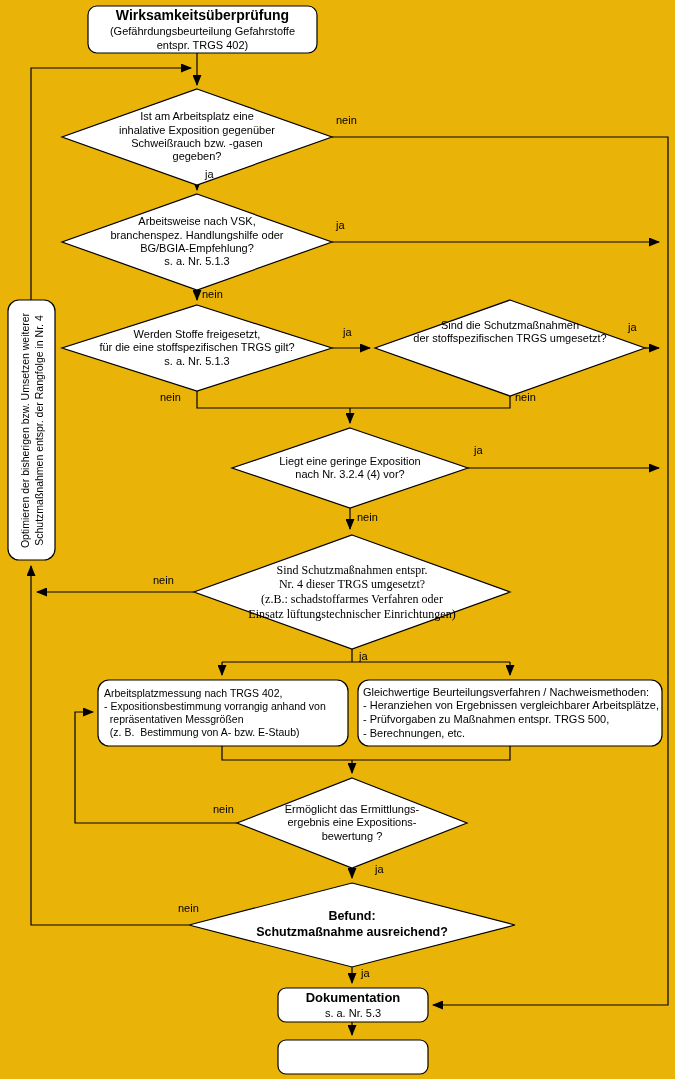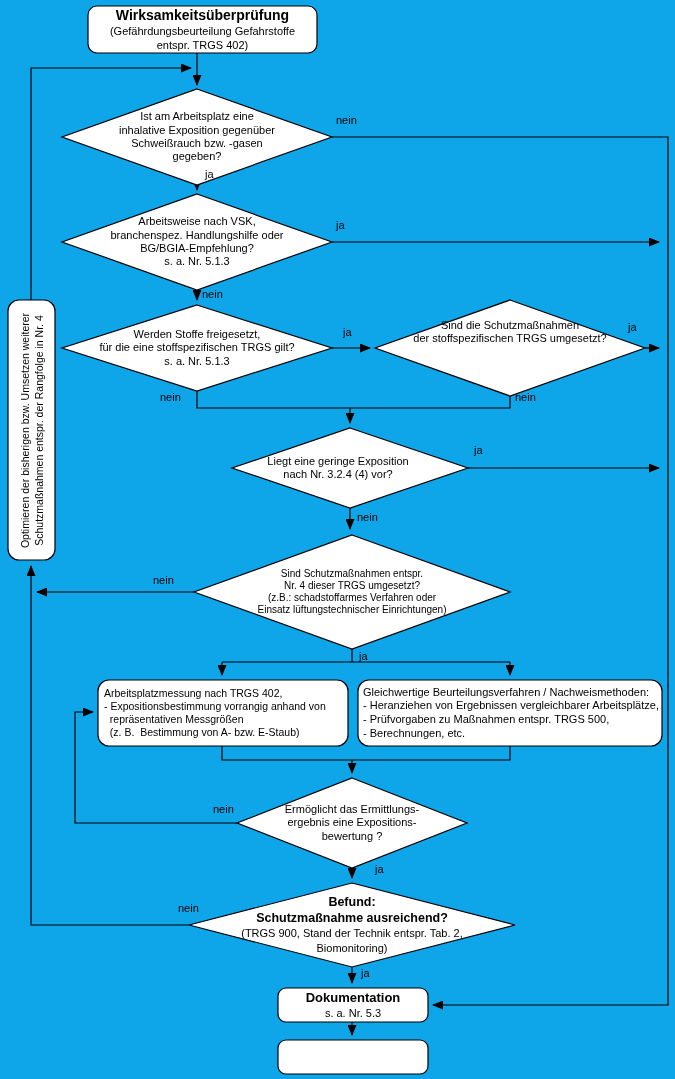--- a/index.html
+++ b/index.html
@@ -1,25 +1,25 @@
 <!DOCTYPE html>
 <html><head>
 <meta charset="utf-8">
 <style>
   html,body{margin:0;padding:0;background:#ffffff;}
   #canvas{
-    position:relative;width:675px;height:1079px;background:#0ea5e9;
+    position:relative;width:675px;height:1079px;background:#eab308;
     font-family:"Liberation Sans", sans-serif;color:#000;overflow:hidden;
   }
   #wires{position:absolute;left:0;top:0;width:675px;height:1079px;}
   .node-text{
     position:absolute;display:flex;align-items:center;justify-content:center;
     text-align:center;font-size:11px;line-height:1.22;white-space:pre-line;
   }
-  .node-text.small{font-size:10px;}
+  .node-text.small{font-size:12px;font-family:Liberation Serif, serif;}
   .node-text.col{flex-direction:column;}
   .node-text.leftalign{
     text-align:left;justify-content:flex-start;align-items:center;
     white-space:pre-wrap;font-size:10.5px;line-height:1.25;
   }
   .node-text.leftalign.tiny{font-size:11px;}
   .hd{font-weight:bold;font-size:14px;white-space:pre-line;}
   .hd2{font-weight:bold;font-size:12.5px;white-space:pre-line;line-height:1.25;}
   .hd3{font-weight:bold;font-size:13px;white-space:pre-line;}
   .sub{font-size:11px;white-space:pre-line;line-height:1.3;}
@@ -103,21 +103,21 @@
 BG/BGIA-Empfehlung?
 s. a. Nr. 5.1.3</div>
 
   <div class="node-text" style="left:62px;top:309px;width:270px;height:78px;">Werden Stoffe freigesetzt,
 für die eine stoffspezifischen TRGS gilt?
 s. a. Nr. 5.1.3</div>
 
   <div class="node-text" style="left:375px;top:288px;width:270px;height:88px;">Sind die Schutzmaßnahmen
 der stoffspezifischen TRGS umgesetzt?</div>
 
-  <div class="node-text" style="left:220px;top:432px;width:236px;height:72px;">Liegt eine geringe Exposition
+  <div class="node-text" style="left:232px;top:432px;width:236px;height:72px;">Liegt eine geringe Exposition
 nach Nr. 3.2.4 (4) vor?</div>
 
   <div class="node-text small" style="left:194px;top:539px;width:316px;height:106px;">Sind Schutzmaßnahmen entspr.
 Nr. 4 dieser TRGS umgesetzt?
 (z.B.: schadstoffarmes Verfahren oder
 Einsatz lüftungstechnischer Einrichtungen)</div>
 
   <div class="node-text leftalign" style="left:104px;top:683px;width:240px;height:60px;">Arbeitsplatzmessung nach TRGS 402,
 - Expositionsbestimmung vorrangig anhand von
   repräsentativen Messgrößen
@@ -128,22 +128,20 @@
 - Prüfvorgaben zu Maßnahmen entspr. TRGS 500,
 - Berechnungen, etc.</div>
 
   <div class="node-text" style="left:237px;top:782px;width:230px;height:82px;">Ermöglicht das Ermittlungs-
 ergebnis eine Expositions-
 bewertung ?</div>
 
   <div class="node-text col" style="left:189px;top:887px;width:326px;height:76px;">
     <span class="hd2">Befund:
 Schutzmaßnahme ausreichend?</span>
-    <span class="sub">(TRGS 900, Stand der Technik entspr. Tab. 2,
-Biomonitoring)</span>
   </div>
 
   <div class="sidebox-outer">
     <div class="sidebox-inner">Optimieren der bisherigen bzw. Umsetzen weiterer
 Schutzmaßnahmen entspr. der Rangfolge in Nr. 4</div>
   </div>
 
   <div class="node-text col" style="left:278px;top:990px;width:150px;height:30px;">
     <span class="hd3">Dokumentation</span>
     <span class="sub">s. a. Nr. 5.3</span>

